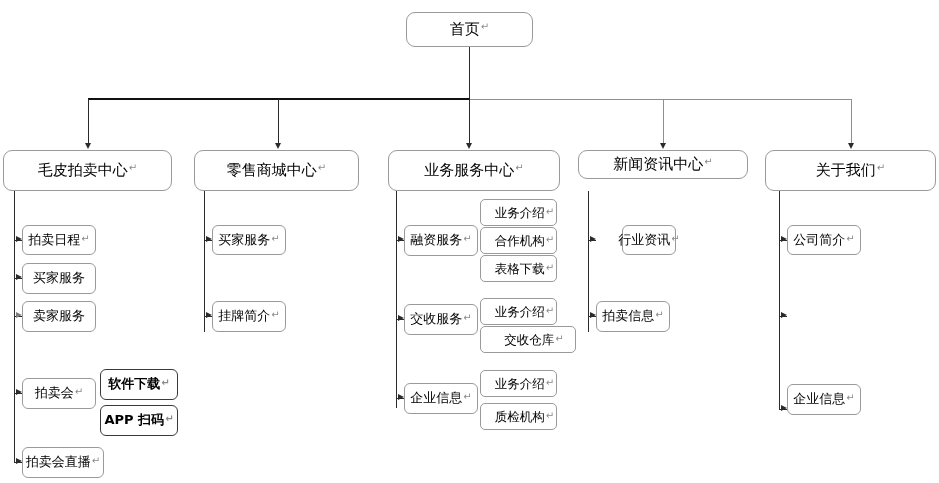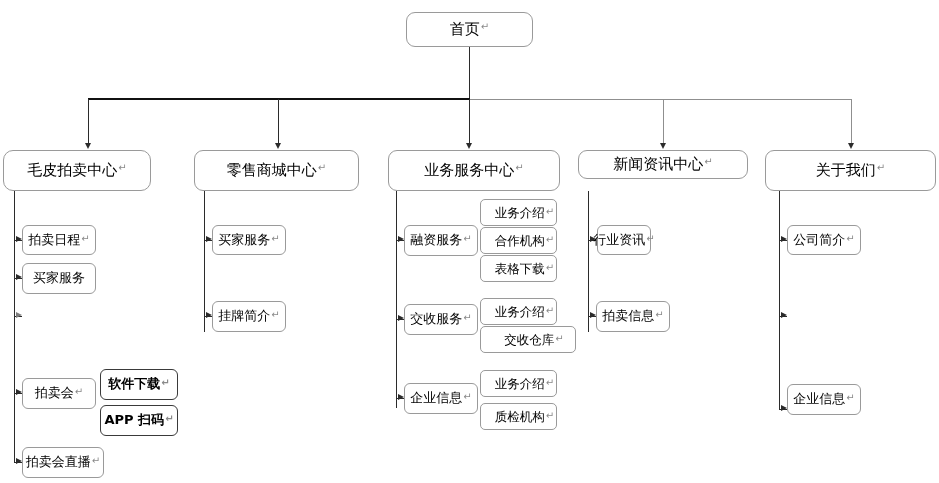--- a/index.html
+++ b/index.html
@@ -67,21 +67,21 @@
 
   <div class="ln v" style="left:469px;top:99px;height:45px;"></div>
   <div class="arrow-d" style="left:466px;top:143px;"></div>
 
   <div class="ln v grey" style="left:663px;top:99px;height:45px;"></div>
   <div class="arrow-d" style="left:660px;top:143px;"></div>
 
   <div class="ln v grey" style="left:851px;top:99px;height:45px;"></div>
   <div class="arrow-d" style="left:848px;top:143px;"></div>
 
-  <div class="node lvl1" style="left:3px;top:150px;width:148px;height:41px;border-radius:10px;">
+  <div class="node lvl1" style="left:3px;top:150px;width:169px;height:41px;">
     <span class="lbl"><span>毛皮拍卖中心</span><span class="pilcrow">↵</span></span>
   </div>
 
   <div class="node lvl1" style="left:194px;top:150px;width:165px;height:41px;">
     <span class="lbl"><span>零售商城中心</span><span class="pilcrow">↵</span></span>
   </div>
 
   <div class="node lvl1" style="left:388px;top:150px;width:172px;height:41px;">
     <span class="lbl"><span>业务服务中心</span><span class="pilcrow">↵</span></span>
   </div>
@@ -103,20 +103,23 @@
   </div>
 
   <div class="ln h" style="left:14px;top:278px;width:8px;"></div>
   <div class="arrow-r" style="left:16px;top:274px;"></div>
   <div class="node lvl2" style="left:22px;top:263px;width:74px;height:31px;">
     <span class="lbl"><span>买家服务</span></span>
   </div>
 
   <div class="ln h" style="left:14px;top:316px;width:8px;"></div>
   <div class="arrow-r grey" style="left:16px;top:312px;"></div>
+  <div class="node lvl2" style="left:22px;top:301px;width:74px;height:31px;">
+    <span class="lbl"><span>卖家服务</span></span>
+  </div>
 
   <div class="ln h" style="left:14px;top:393px;width:8px;"></div>
   <div class="arrow-r" style="left:16px;top:389px;"></div>
   <div class="node lvl2" style="left:22px;top:378px;width:74px;height:31px;">
     <span class="lbl"><span>拍卖会</span><span class="pilcrow">↵</span></span>
   </div>
 
   <div class="ln h" style="left:14px;top:462px;width:8px;"></div>
   <div class="arrow-r" style="left:16px;top:458px;"></div>
   <div class="node lvl2" style="left:22px;top:447px;width:82px;height:31px;justify-content:center;">
@@ -185,21 +188,21 @@
     <span class="lbl"><span>业务介绍</span><span class="pilcrow">↵</span></span>
   </div>
   <div class="node lvl3" style="left:480px;top:403px;width:77px;height:27px;">
     <span class="lbl"><span>质检机构</span><span class="pilcrow">↵</span></span>
   </div>
 
   <div class="ln v" style="left:588px;top:191px;height:141px;"></div>
 
   <div class="ln h" style="left:588px;top:240px;width:8px;"></div>
   <div class="arrow-r" style="left:590px;top:236px;"></div>
-  <div class="node lvl2" style="left:597px;top:225px;width:54px;height:30px;">
+  <div class="node lvl2" style="left:622px;top:225px;width:54px;height:30px;">
     <span class="lbl"><span>行业资讯</span><span class="pilcrow">↵</span></span>
   </div>
 
   <div class="ln h" style="left:588px;top:316px;width:8px;"></div>
   <div class="arrow-r" style="left:590px;top:312px;"></div>
   <div class="node lvl2" style="left:596px;top:301px;width:74px;height:31px;">
     <span class="lbl"><span>拍卖信息</span><span class="pilcrow">↵</span></span>
   </div>
 
   <div class="ln v" style="left:779px;top:191px;height:219px;"></div>

